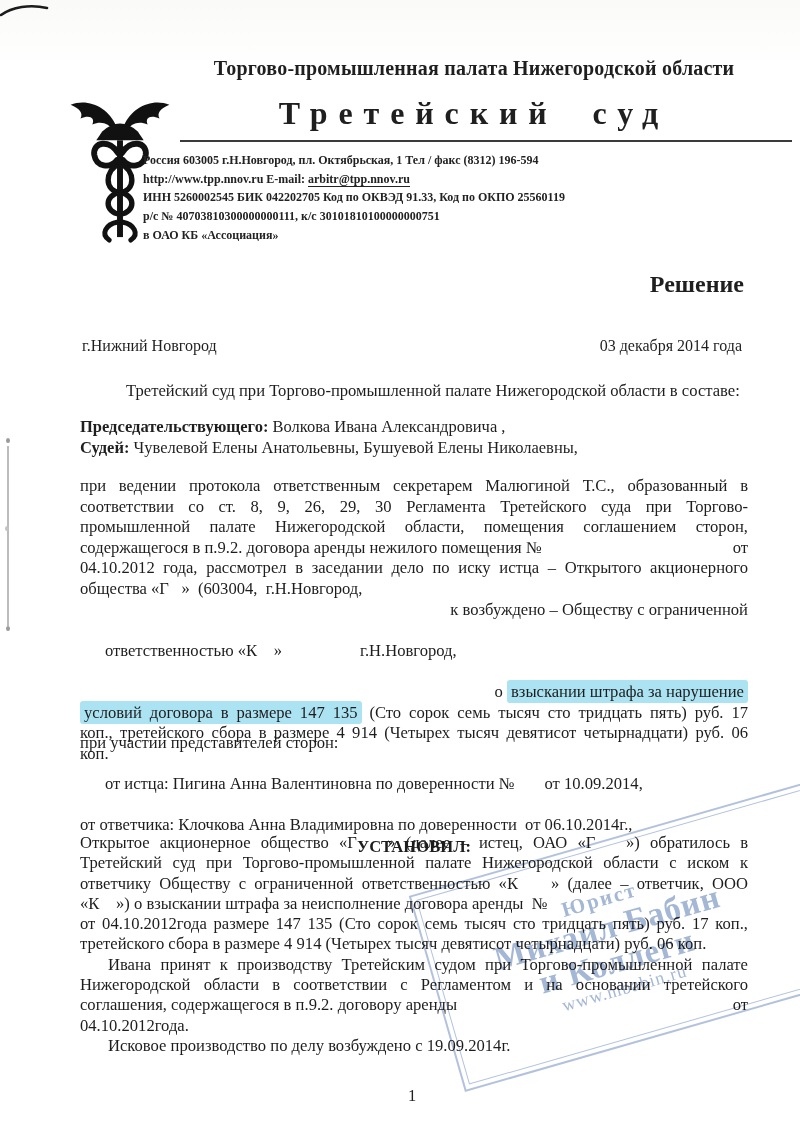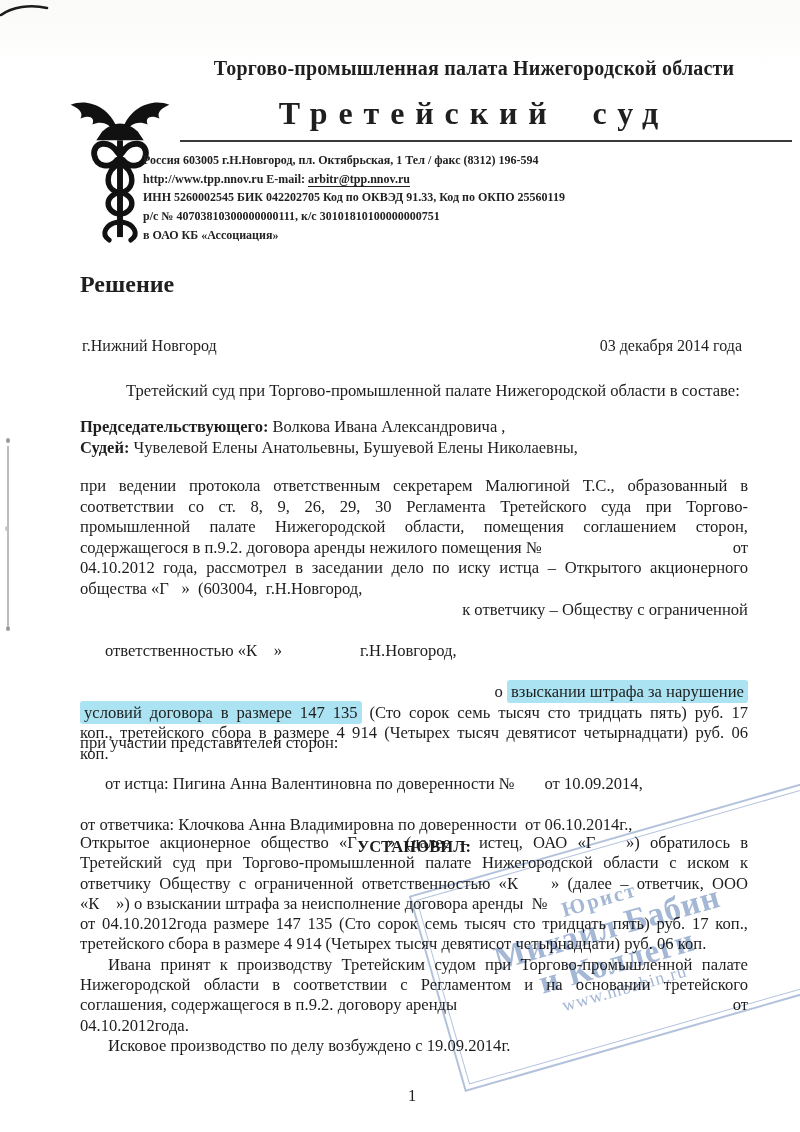--- a/index.html
+++ b/index.html
@@ -15,21 +15,21 @@
   
   .org-line{left:150px;top:57px;width:648px;text-align:center;font-size:20px;letter-spacing:.2px;font-weight:bold;}
   .court-line{left:150px;top:86px;width:648px;text-align:center;font-size:32px;font-weight:bold;
               letter-spacing:.34em;word-spacing:.5em;margin-top:9px;}
   .lh-rule{left:180px;top:140px;width:612px;height:2.4px;background:#3a3a3a;}
   .emblem{left:60px;top:86px;width:120px;height:158px;}
   .addr{left:143px;top:151px;width:560px;font-size:12px;font-weight:600;line-height:18.7px;color:#222;}
   .addr .email{border-bottom:1.2px solid #222;}
 
   
-  .doc-title{left:80px;top:271px;width:664px;text-align:left;font-size:24px;font-weight:bold;}
+  .doc-title{left:80px;top:271px;width:664px;text-align:right;font-size:24px;font-weight:bold;}
   .place-date{left:82px;top:337px;width:660px;display:flex;justify-content:space-between;font-size:16px;}
   .intro{left:80px;top:381px;width:668px;font-size:16.5px;margin-left:46px;}
   .panel{left:80px;top:417px;width:668px;font-size:16.5px;line-height:20.8px;}
   .panel b{font-weight:bold;}
 
   
   .bodyblock{width:668px;font-size:16.6px;line-height:20.6px;color:#1d1d1d;}
   .preamble{left:80px;top:476px;}
   .parties{left:80px;top:733px;}
   .facts{left:80px;top:833px;line-height:20.3px;}
@@ -129,21 +129,21 @@
   <div class="abs bodyblock preamble">
     <div class="jl">при ведении протокола ответственным секретарем Малюгиной Т.С., образованный в</div>
     <div class="jl">соответствии со ст. 8, 9, 26, 29, 30 Регламента Третейского суда при Торгово-</div>
     <div class="jl">промышленной палате Нижегородской области, помещения соглашением сторон,</div>
     <div class="split">
       <span>содержащегося в п.9.2. договора аренды нежилого помещения №</span>
       <span>от</span>
     </div>
     <div class="jl">04.10.2012 года, рассмотрел в заседании дело по иску истца – Открытого акционерного</div>
     <div class="ll">общества «Г&nbsp;&nbsp;&nbsp;»&nbsp;&nbsp;(603004,&nbsp;&nbsp;г.Н.Новгород,</div>
-    <div class="rl">к ответчику – Обществу с ограниченной</div>
+    <div class="rl">к возбуждено – Обществу с ограниченной</div>
     <div class="ll">
       <span>ответственностью «К&nbsp;&nbsp;&nbsp;&nbsp;»</span><span class="gap60"></span><span>г.Н.Новгород,</span>
     </div>
     <div class="rl">
       <span>о </span><span class="hl">взыскании штрафа за нарушение</span>
     </div>
     <div class="jl">
       <span class="hl">условий договора в размере 147 135</span><span> (Сто сорок семь тысяч сто тридцать пять) руб. 17</span>
     </div>
     <div class="jl">коп., третейского сбора в размере 4 914 (Четырех тысяч девятисот четырнадцати) руб. 06</div>

